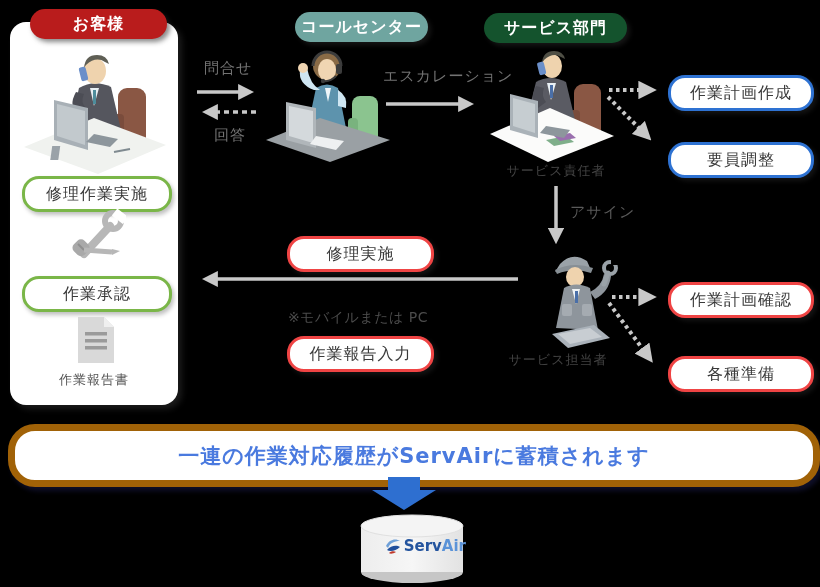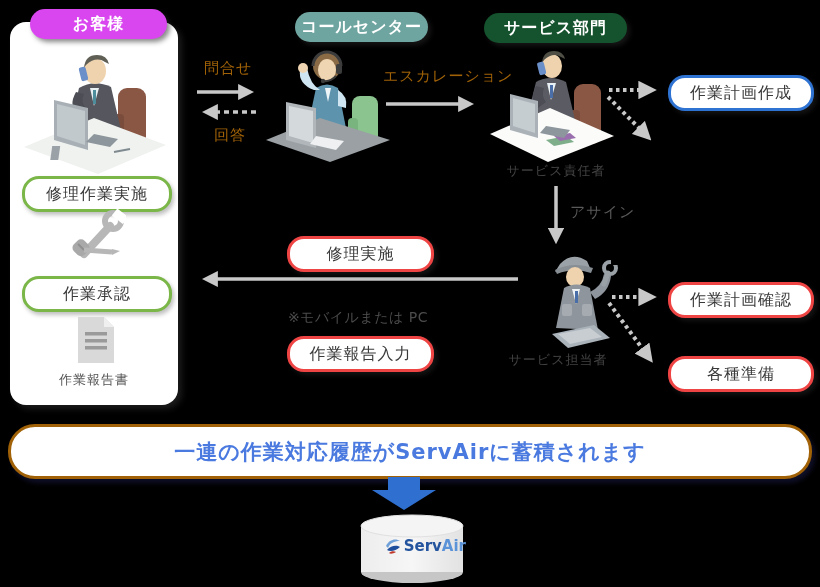--- a/index.html
+++ b/index.html
@@ -8,48 +8,48 @@
     font-family:"DejaVu Sans","Liberation Sans",sans-serif;
   }
   .abs{position:absolute;}
   
   .hdr-pill{
     position:absolute;height:30px;border-radius:16px;color:#fff;
     display:flex;align-items:center;justify-content:center;
     font-size:16px;font-weight:600;letter-spacing:1px;
     box-shadow:3px 3px 5px rgba(40,40,40,.55);
   }
-  .hdr-green{background:#d946ef;}
+  .hdr-green{background:#b91c1c;}
   .hdr-teal{background:#6fa5a0;}
   .hdr-blue{background:#14532d;}
   
   .o-pill{
     position:absolute;height:30px;border-radius:17px;background:#fff;
     display:flex;align-items:center;justify-content:center;
     font-size:16px;font-weight:500;color:#3a3a3a;letter-spacing:1px;
     box-shadow:3px 3px 5px rgba(40,40,40,.5);
   }
   .b-green{border:3px solid #7ab648;}
   .b-blue{border:3px solid #2e72d2;}
   .b-orange{border:3px solid #ef4444;}
   
   .panel{
     position:absolute;left:10px;top:22px;width:168px;height:383px;
     background:#fff;border-radius:16px;box-shadow:4px 4px 6px rgba(60,60,60,.45);
   }
   .panel .o-pill{box-shadow:2px 3px 4px rgba(0,0,0,.25);}
   
-  .flow-label{position:absolute;font-size:15px;color:#a16207;font-weight:500;letter-spacing:1px;}
+  .flow-label{position:absolute;font-size:15px;color:#737373;font-weight:500;letter-spacing:1px;}
   .role-label{position:absolute;font-size:13px;color:#424242;font-weight:500;text-align:center;letter-spacing:1px;}
   .note-label{position:absolute;font-size:14px;color:#4c4c4c;text-align:center;letter-spacing:.5px;}
   .doc-label{position:absolute;font-size:13px;color:#555;text-align:center;width:168px;letter-spacing:1px;}
   
   .banner{
     position:absolute;left:8px;top:424px;width:798px;height:49px;
-    background:#fff;border:3px solid #a16207;border-radius:27px;
+    background:#fff;border:7px solid #a16207;border-radius:27px;
     display:flex;align-items:center;justify-content:center;
     font-size:21px;font-weight:600;color:#4a7adf;letter-spacing:1px;
     box-shadow:3px 4px 5px rgba(30,30,80,.5);
   }
   
   .db-logo{
     position:absolute;left:358px;top:534px;width:108px;height:24px;
     display:flex;align-items:center;justify-content:flex-end;gap:3px;
   }
   .db-logo .word{font-size:15px;font-weight:700;letter-spacing:0;}
@@ -200,20 +200,23 @@
 
   <div class="o-pill b-orange" style="left:287px;top:236px;width:141px;">
     <span>修理実施</span>
   </div>
   <div class="o-pill b-orange" style="left:287px;top:336px;width:141px;">
     <span>作業報告入力</span>
   </div>
   <div class="o-pill b-blue" style="left:668px;top:75px;width:140px;">
     <span>作業計画作成</span>
   </div>
+  <div class="o-pill b-blue" style="left:668px;top:142px;width:140px;">
+    <span>要員調整</span>
+  </div>
   <div class="o-pill b-orange" style="left:668px;top:282px;width:140px;">
     <span>作業計画確認</span>
   </div>
   <div class="o-pill b-orange" style="left:668px;top:356px;width:140px;">
     <span>各種準備</span>
   </div>
 
   <div class="banner">
     <span>一連の作業対応履歴がServAirに蓄積されます</span>
   </div>

